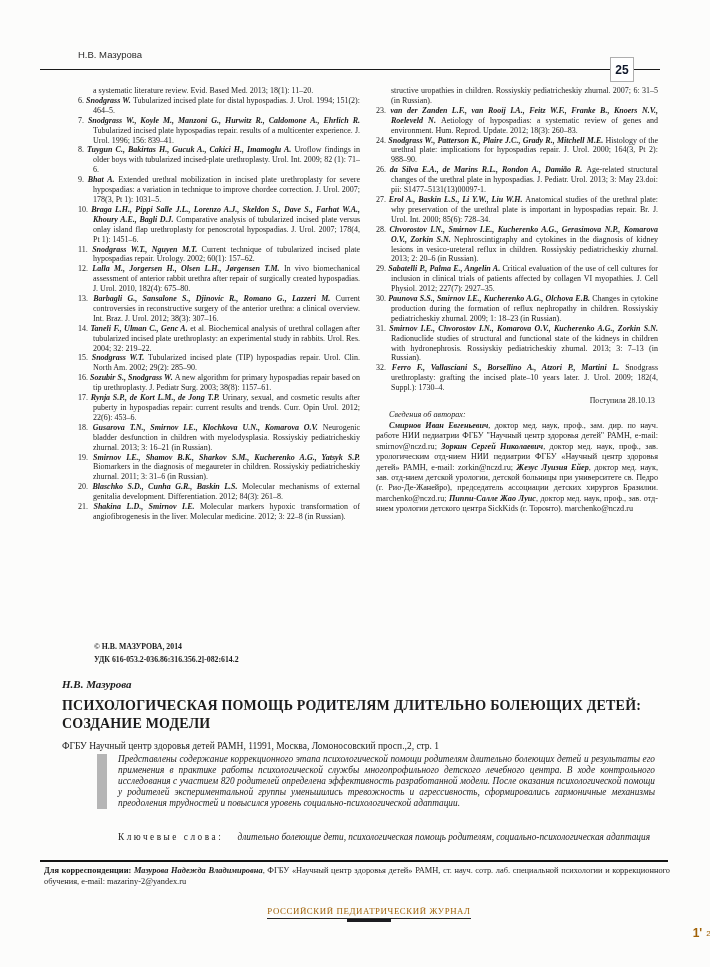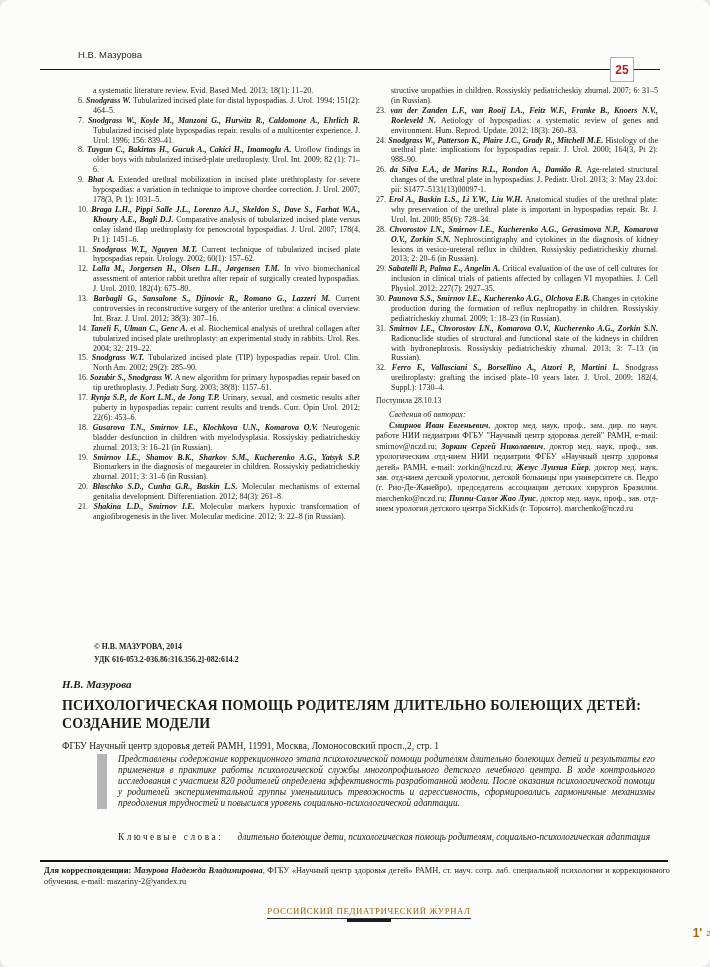--- a/index.html
+++ b/index.html
@@ -1,39 +1,38 @@
 <!DOCTYPE html>
 <html><head>
 <meta charset="utf-8">
 <style>
   html,body{margin:0;padding:0;background:#e8e8e8;}
   .page{
     position:relative;width:710px;height:967px;margin:0 auto;
     background:#fcfcfb;color:#1c1c1c;
     font-family:"Liberation Serif", serif;
     overflow:hidden;
-    border-radius:9px;
   }
   
   .running-head{position:absolute;left:78px;top:49px;font-family:"Liberation Sans",sans-serif;font-size:9.5px;color:#2b2b2b;}
   .head-rule{position:absolute;left:40px;top:69px;width:620px;height:1.3px;background:#1a1a1a;}
   .pagenum-box{
     position:absolute;left:610px;top:57px;width:22px;height:23px;background:#fff;
     border:1px solid #aeaeae;box-shadow:inset 0 0 0 2px #fff;
     display:flex;align-items:center;justify-content:center;
-    font-family:"Liberation Sans",sans-serif;font-weight:bold;font-size:12px;color:#b91c1c;
+    font-family:"Liberation Sans",sans-serif;font-weight:bold;font-size:12px;color:#0f172a;
   }
   
   .refs{position:absolute;left:78px;top:86px;width:580px;display:flex;gap:16px;font-size:8px;line-height:9.9px;}
   .refcol{width:282px;}
   .ref{text-align:justify;padding-left:15px;text-indent:-15px;margin:0;}
   .ref.cont{text-indent:0;}
   .rn{font-style:normal;}
   .ra{font-weight:bold;font-style:italic;}
-  .received{font-size:7.8px;margin-top:3px;padding-right:3px;}
+  .received{text-align:right;font-size:7.8px;margin-top:3px;padding-right:3px;}
   .authors-heading{font-style:italic;margin-top:4px;text-indent:13px;font-size:8.2px;}
   .authors-info{text-align:justify;font-size:8.2px;line-height:10.4px;text-indent:13px;margin-top:1px;}
   .bi{font-weight:bold;font-style:italic;}
   .b{font-weight:bold;}
   
   .article{position:absolute;left:62px;top:642px;width:598px;}
   .copyright{font-weight:bold;font-size:7.8px;margin-left:32px;}
   .udk{font-weight:bold;font-size:7.8px;margin-left:32px;margin-top:4px;}
   .art-author{font-style:italic;font-weight:bold;font-size:11px;margin-top:14px;}
   .art-title{font-weight:bold;font-size:14px;line-height:17.5px;margin-top:7px;letter-spacing:0.2px;}

